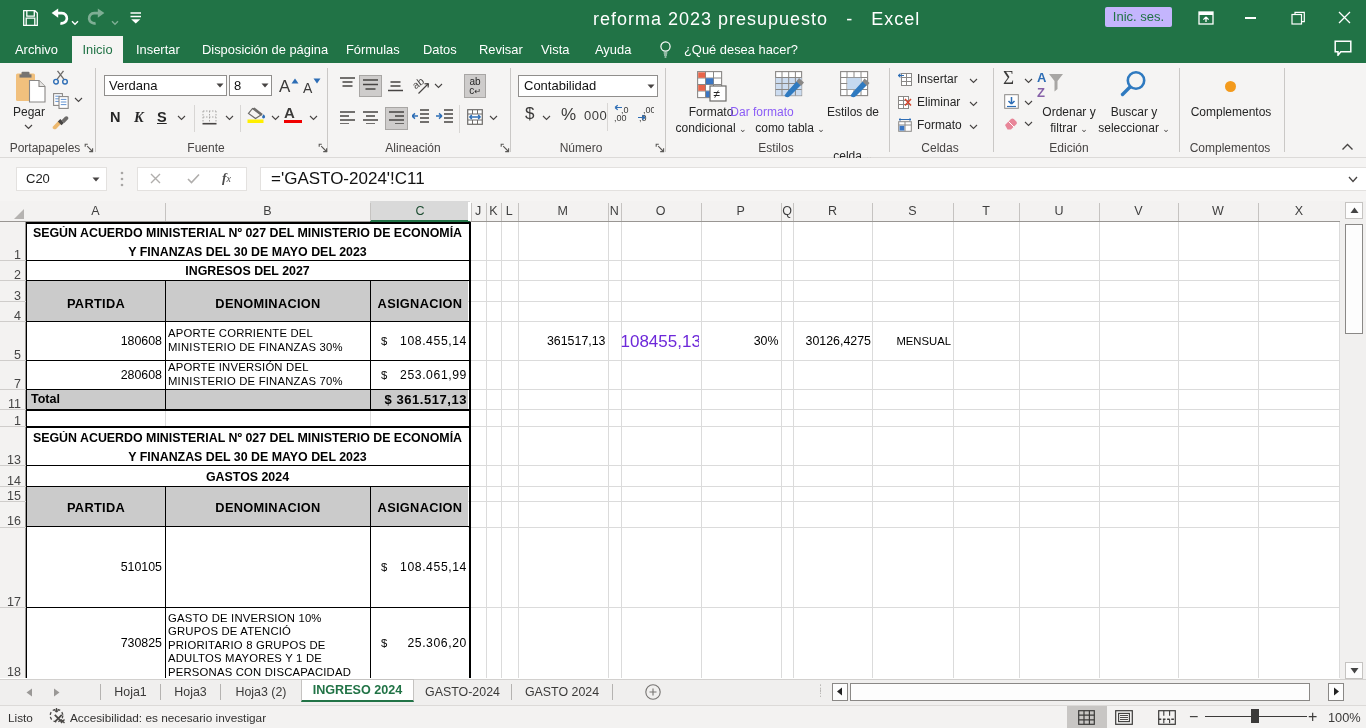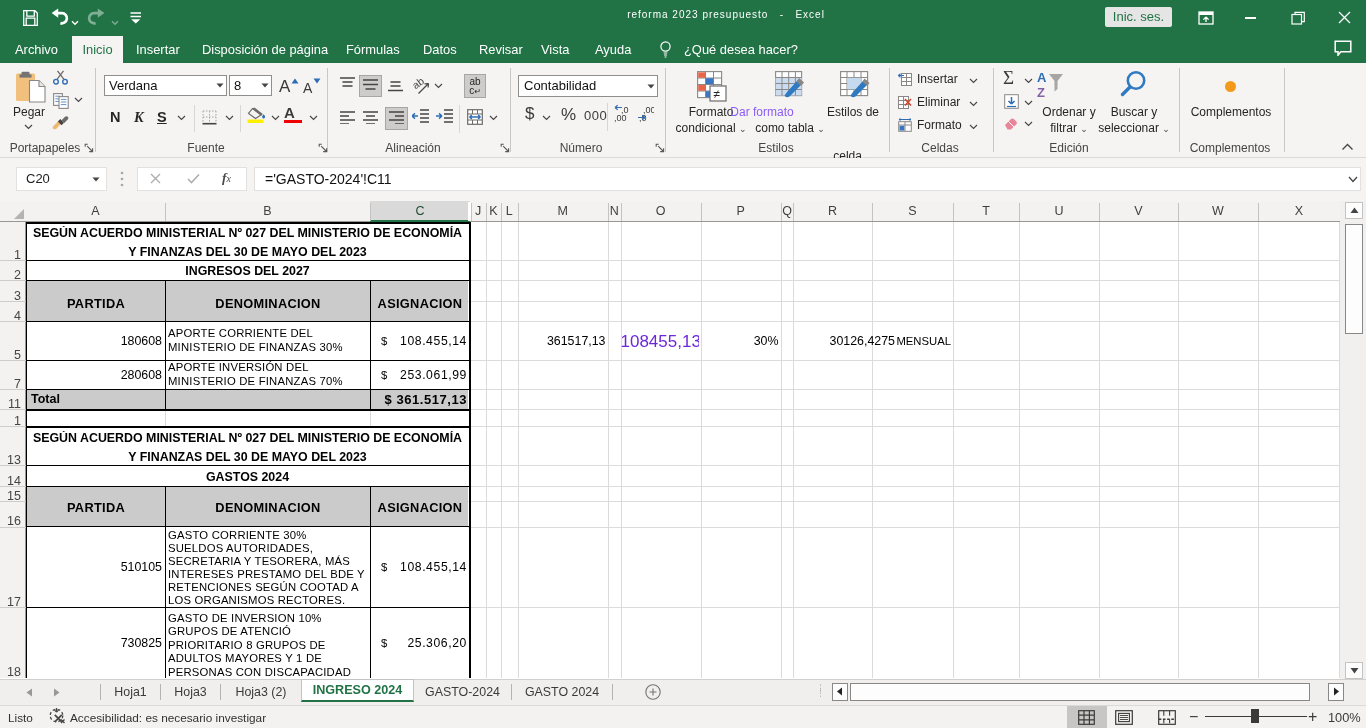--- a/index.html
+++ b/index.html
@@ -35,22 +35,22 @@
       <g transform="translate(68,0)" opacity="0.42">
     <path d="M7.8 0.4 L14.4 5.1 L7.8 9.8 z" fill="#fff"></path>
     <path d="M10 5.1 h-5.8 a5.1 5.1 0 1 0 1.4 10" stroke="#fff" stroke-width="2.7" fill="none"></path>
   </g>
   <path d="M90 13.2 l3 3 3-3" stroke="#fff" stroke-width="1.4" fill="none" opacity="0.42"></path>
       <g transform="translate(108,4)">
     <path d="M0.5 1 h10.5 M0.5 4.5 h10.5" stroke="#fff" stroke-width="1.7"></path>
     <path d="M1.2 7.2 h9.1 L5.75 11.4 z" fill="#fff"></path>
   </g>
 </svg>
-<div class="a" style="left:593px;top:9px;width:266px;text-align:center;color:#fff;font-size:10px;letter-spacing:1px;white-space:nowrap;">reforma 2023 presupuesto&nbsp;&nbsp; -&nbsp;&nbsp; Excel</div>
-<div class="a" style="left:1105px;top:7px;width:67px;height:20px;background:#e5e5e5;border-radius:2px;color:#217346;font-size:13px;text-align:center;line-height:20px;">Inic. ses.</div>
+<div class="a" style="left:593px;top:9px;width:266px;text-align:center;color:#fff;font-size:18px;letter-spacing:1px;white-space:nowrap;">reforma 2023 presupuesto&nbsp;&nbsp; -&nbsp;&nbsp; Excel</div>
+<div class="a" style="left:1105px;top:7px;width:67px;height:20px;background:#c4b5fd;border-radius:2px;color:#217346;font-size:13px;text-align:center;line-height:20px;">Inic. ses.</div>
 <svg class="a" style="left:1198px;top:10px;" width="16" height="16" viewBox="0 0 16 16">
   <rect x="1" y="2" width="14" height="12" fill="none" stroke="#fff" stroke-width="1.3"></rect>
   <rect x="1" y="2" width="14" height="3" fill="#fff"></rect>
   <path d="M8 12 v-5 M8 7 l-2.6 2.6 M8 7 l2.6 2.6" stroke="#fff" stroke-width="1.3" fill="none"></path>
 </svg>
 <div class="a" style="left:1245px;top:17px;width:11px;height:1.5px;background:#fff;"></div>
 <svg class="a" style="left:1291px;top:11px;" width="14" height="14" viewBox="0 0 14 14">
   <rect x="1" y="3.5" width="9.5" height="9.5" fill="none" stroke="#fff" stroke-width="1.2"></rect>
   <path d="M4 3.5 v-2.2 h9.3 v9.3 h-2.5" fill="none" stroke="#fff" stroke-width="1.2"></path>
 </svg>
@@ -374,21 +374,21 @@
       <circle cx="2" cy="14" r="1.3" fill="#a8a6a4"></circle>
     </svg>
 <div class="a" style="left:137px;top:167px;width:110px;height:24px;background:#fff;border:1px solid #e3e1df;box-sizing:border-box;"></div>
 <svg class="a" style="left:150px;top:173px;" width="11" height="11" viewBox="0 0 11 11">
       <path d="M1 1 L10 10 M10 1 L1 10" stroke="#b0aeac" stroke-width="1.4"></path>
     </svg>
 <svg class="a" style="left:187px;top:173px;" width="13" height="11" viewBox="0 0 13 11">
       <path d="M1 6 L4.5 9.5 L12 1.5" stroke="#b0aeac" stroke-width="1.6" fill="none"></path>
     </svg>
 <div class="a" style="left:222px;top:170px;font-size:13.5px;font-style:italic;color:#4a4a4a;font-family:'Liberation Serif',serif;"><b>f</b><span style="font-size:10px;">x</span></div>
-<div class="a" style="left:254px;top:167px;width:1107px;height:24px;background:#fff;border:1px solid #e3e1df;box-sizing:border-box;font-size:14px;color:#111;line-height:22px;padding-left:10px;">='GASTO-2024'!C11</div>
+<div class="a" style="left:260px;top:167px;width:1107px;height:24px;background:#fff;border:1px solid #e3e1df;box-sizing:border-box;font-size:17px;color:#111;line-height:22px;padding-left:10px;">='GASTO-2024'!C11</div>
 <svg class="a" style="left:1348px;top:176px;" width="10" height="7" viewBox="0 0 10 7">
       <path d="M1 1 L5 5.5 L9 1" stroke="#474443" stroke-width="1.3" fill="none"></path>
     </svg>
 
 <div class="a" style="left:0;top:201px;width:1366px;height:478px;background:#fff;"></div>
 
 <div class="a" style="left:0;top:201px;width:1340px;height:21px;background:#f3f2f1;border-bottom:1px solid #999693;box-sizing:border-box;"></div>
 <svg class="a" style="left:13px;top:208px;" width="12" height="12" viewBox="0 0 12 12">
       <path d="M11 1 v10 h-10 z" fill="#b5b3b1"></path>
     </svg>
@@ -486,21 +486,21 @@
 <div class="hline" style="left:26px;top:426px;width:1314px;"></div>
 <div class="hline" style="left:26px;top:465px;width:1314px;"></div>
 <div class="hline" style="left:26px;top:486px;width:1314px;"></div>
 <div class="hline" style="left:26px;top:501px;width:1314px;"></div>
 <div class="hline" style="left:26px;top:527px;width:1314px;"></div>
 <div class="hline" style="left:26px;top:607px;width:1314px;"></div>
 
 <div class="cell" style="left:517.5px;top:322px;width:88px;height:39px;line-height:39px;text-align:right;font-size:12.4px;color:#000;">361517,13</div>
 <div class="cell" style="left:620.5px;top:322px;width:78px;height:39px;line-height:39px;text-align:right;font-size:17px;color:#6d28d9;">108455,139</div>
 <div class="cell" style="left:700.5px;top:322px;width:78px;height:39px;line-height:39px;text-align:right;font-size:12.4px;color:#000;">30%</div>
-<div class="cell" style="left:793px;top:322px;width:78px;height:39px;line-height:39px;text-align:right;font-size:12.4px;color:#000;padding-left:24px;">30126,4275</div>
+<div class="cell" style="left:793px;top:322px;width:78px;height:39px;line-height:39px;text-align:right;font-size:12.4px;color:#000;">30126,4275</div>
 <div class="cell" style="left:872px;top:322px;width:79px;height:39px;line-height:39px;text-align:right;font-size:11.3px;color:#000;">MENSUAL</div>
 
 <div class="a" style="left:27px;top:224px;width:441px;height:185px;background:#fff;"></div>
 <div class="a" style="left:27px;top:281px;width:441px;height:40px;background:#cbcbcb;"></div>
 <div class="a" style="left:27px;top:390px;width:441px;height:19px;background:#cbcbcb;"></div>
 <div class="a" style="left:26px;top:222px;width:444px;height:2px;background:#000;"></div>
 <div class="a" style="left:26px;top:260px;width:444px;height:1px;background:#000;"></div>
 <div class="a" style="left:26px;top:280px;width:444px;height:1px;background:#000;"></div>
 <div class="a" style="left:26px;top:321px;width:444px;height:1px;background:#000;"></div>
 <div class="a" style="left:26px;top:360px;width:444px;height:1px;background:#000;"></div>
@@ -538,21 +538,20 @@
 <div class="a" style="left:469px;top:426px;width:1.5px;height:252px;background:#000;"></div>
 <div class="a" style="left:165px;top:487px;width:1px;height:191px;background:#000;"></div>
 <div class="a" style="left:370px;top:487px;width:1px;height:191px;background:#000;"></div>
 <div class="cell bb" style="left:27px;top:431px;width:441px;text-align:center;font-size:12.4px;">SEGÚN ACUERDO MINISTERIAL Nº 027 DEL MINISTERIO DE ECONOMÍA</div>
 <div class="cell bb" style="left:27px;top:450px;width:441px;text-align:center;font-size:12.4px;">Y FINANZAS DEL 30 DE MAYO DEL 2023</div>
 <div class="cell bb" style="left:27px;top:470px;width:441px;text-align:center;font-size:12.4px;">GASTOS 2024</div>
 <div class="cell bb" style="left:27px;top:500px;width:138px;text-align:center;font-size:12.8px;letter-spacing:0.3px;">PARTIDA</div>
 <div class="cell bb" style="left:166px;top:500px;width:204px;text-align:center;font-size:12.8px;letter-spacing:0.3px;">DENOMINACION</div>
 <div class="cell bb" style="left:371px;top:500px;width:98px;text-align:center;font-size:12.8px;letter-spacing:0.3px;">ASIGNACION</div>
 <div class="cell" style="left:27px;top:527px;width:135px;height:80px;line-height:80px;text-align:right;font-size:12.4px;">510105</div>
-<div class="cell" style="left:168px;top:529px;width:200px;font-size:11.3px;line-height:13.0px;letter-spacing:0.2px;">GASTO CORRIENTE 30%<br>SUELDOS AUTORIDADES,<br>SECRETARIA Y TESORERA, MÁS<br>INTERESES PRESTAMO DEL BDE Y<br>RETENCIONES SEGÚN COOTAD A<br>LOS ORGANISMOS RECTORES.</div>
 <div class="cell" style="left:381px;top:527px;width:40px;height:80px;line-height:80px;font-size:11.3px;">$</div>
 <div class="cell" style="left:380px;top:527px;width:87px;height:80px;line-height:80px;text-align:right;font-size:12.2px;letter-spacing:0.6px;">108.455,14</div>
 <div class="cell" style="left:27px;top:608px;width:135px;height:70px;line-height:70px;text-align:right;font-size:12.4px;">730825</div>
 <div class="cell" style="left:168px;top:612px;width:200px;font-size:11.3px;line-height:13.4px;letter-spacing:0.2px;">GASTO DE INVERSION 10%<br>GRUPOS DE ATENCIÓ<br>PRIORITARIO 8 GRUPOS DE<br>ADULTOS MAYORES Y 1 DE<br>PERSONAS CON DISCAPACIDAD</div>
 <div class="cell" style="left:381px;top:608px;width:40px;height:70px;line-height:70px;font-size:11.3px;">$</div>
 <div class="cell" style="left:380px;top:608px;width:87px;height:70px;line-height:70px;text-align:right;font-size:12.2px;letter-spacing:0.6px;">25.306,20</div>
 
 <div class="a" style="left:1340px;top:201px;width:26px;height:478px;background:#f1f0ef;"></div>
 <div class="a" style="left:1345px;top:202px;width:18px;height:17px;background:#fdfdfd;border:1px solid #c5c3c1;box-sizing:border-box;"></div>
 <svg class="a" style="left:1350px;top:207px;" width="9" height="7" viewBox="0 0 9 7">

